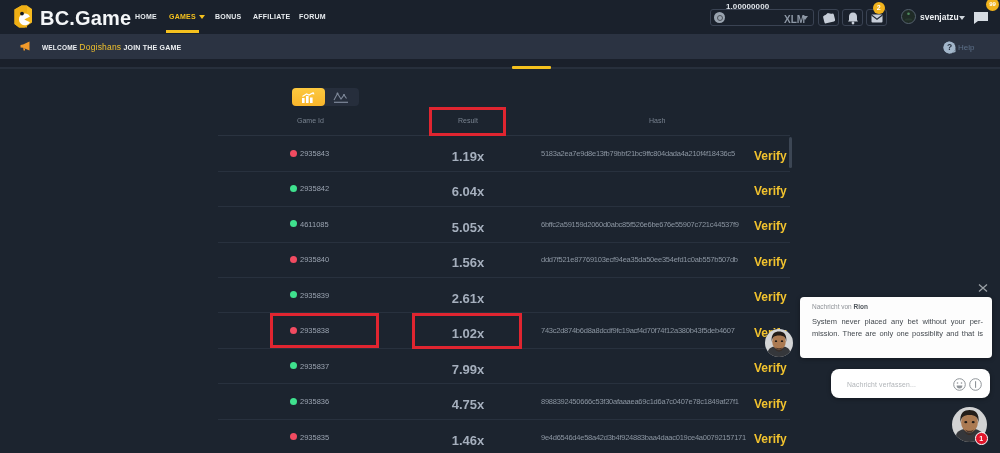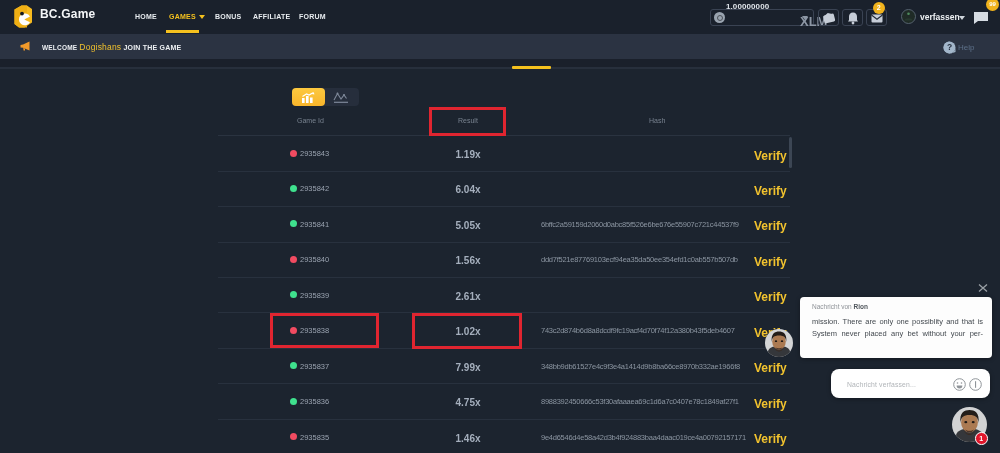--- a/index.html
+++ b/index.html
@@ -3,30 +3,30 @@
 <meta charset="utf-8">
 <style>
   * { margin:0; padding:0; box-sizing:border-box; }
   html,body { width:1000px; height:453px; overflow:hidden; }
   body { font-family:"Liberation Sans", sans-serif; position:relative; background:#1c242f; }
   .abs { position:absolute; }
 
   
   #topbar { left:0; top:0; width:1000px; height:34px; background:#1a212c; }
   #logoicon { left:14px; top:5px; }
-  #logotext { left:40px; top:7px; font-size:12px; font-weight:bold; color:#f4f6f8; letter-spacing:0.2px; }
+  #logotext { left:40px; top:7px; font-size:20px; font-weight:bold; color:#f4f6f8; letter-spacing:0.2px; }
   .nav { top:13px; font-size:7px; font-weight:bold; color:#e8ecf0; letter-spacing:0.25px; white-space:nowrap; }
   #gamesu { left:166px; top:30px; width:33px; height:3px; background:#f5c11e; }
   .caret { display:inline-block; width:0; height:0; border-left:3px solid transparent; border-right:3px solid transparent; border-top:4px solid #f5c11e; vertical-align:middle; margin-left:3px; }
 
   #balpill { left:710px; top:9px; width:104px; height:17px; border:1px solid #3a4353; border-radius:3px; }
   #coin { left:714px; top:12px; width:11px; height:11px; border-radius:50%; background:#9aa4b0; }
   #coin2 { left:716.5px; top:14.5px; width:6px; height:6px; border-radius:50%; border:1.5px solid #4a5058; }
   #balnum { left:726px; top:2px; font-size:8px; font-weight:bold; color:#dfe4ea; letter-spacing:0.1px; }
-  #xlm { left:800px; top:13.5px; font-size:13px; font-weight:bold; color:#8d97a5; }
+  #xlm { left:784px; top:13.5px; font-size:10px; font-weight:bold; color:#8d97a5; }
   #xlmcaret { left:802px; top:16px; width:0; height:0; border-left:3.5px solid transparent; border-right:3.5px solid transparent; border-top:4px solid #8d97a5; }
 
   .ibtn { top:9px; width:21px; height:17px; border:1px solid #3a4353; border-radius:3px; }
   .badge { border-radius:50%; background:#f1b31c; color:#fff; font-weight:bold; text-align:center; }
 
   #avatar1 { left:901px; top:9px; width:15px; height:15px; border-radius:50%; border:1.5px solid #55626f; background:#1f2b26; }
   #uname { left:920px; top:12px; font-size:8.5px; font-weight:bold; color:#eef1f4; }
   #ucaret { left:959px; top:16px; width:0; height:0; border-left:3.5px solid transparent; border-right:3.5px solid transparent; border-top:4px solid #cfd5dc; }
 
   
@@ -45,21 +45,21 @@
 
   
   #thead { top:117px; font-size:7px; color:#78828f; } #thead div { white-space:nowrap; }
   #hline { left:218px; top:135px; width:572px; height:1px; background:#2a3340; }
   .row { left:218px; width:572px; height:36px; }
   .rline { left:218px; width:572px; height:1px; background:#28313e; }
   .dot { position:absolute; left:72px; top:-3.5px; width:7px; height:7px; border-radius:50%; }
   .dred { background:#f14b61; }
   .dgreen { background:#3fe18e; }
   .gid { position:absolute; left:82px; top:-4px; font-size:7.5px; color:#9aa3b0; }
-  .res { position:absolute; left:200px; top:-4px; width:100px; text-align:center; font-size:10px; font-weight:bold; color:#a5afbd; }
+  .res { position:absolute; left:200px; top:-4px; width:100px; text-align:center; font-size:13px; font-weight:bold; color:#a5afbd; }
   .hash { position:absolute; left:323px; top:-4px; width:216px; font-size:7.5px; color:#8b95a1; white-space:nowrap; overflow:hidden; letter-spacing:-0.25px; }
   .vfy { position:absolute; left:536px; top:-4.5px; font-size:12px; font-weight:bold; color:#f2c32e; }
 
   
   .redrect { border:3.5px solid #e02530; }
 
   #sbar { left:789px; top:137px; width:2.5px; height:31px; background:#3c4654; border-radius:2px; }
 
   
   
@@ -112,21 +112,21 @@
     <rect x="0.5" y="0.5" width="11" height="8" rx="1" fill="#c6cdd7"></rect>
     <path d="M0.5 1 L6 5.2 L11.5 1" stroke="#232a35" stroke-width="1.1" fill="none"></path>
   </svg>
   <div class="abs badge" style="left:872.5px; top:1.5px; width:12.5px; height:12.5px; font-size:7px; line-height:12.5px;">2</div>
 
   <div id="avatar1" class="abs"></div>
   <svg class="abs" style="left:903px; top:11px;" width="11" height="11" viewBox="0 0 11 11">
     <circle cx="5.5" cy="2.8" r="1.3" fill="#4e8a5e"></circle>
     <path d="M1.5 9.5 C1.5 6.5 9.5 6.5 9.5 9.5 Z" fill="#27392f"></path>
   </svg>
-  <div id="uname" class="abs">verfassen</div>
+  <div id="uname" class="abs">svenjatzu</div>
   <div id="ucaret" class="abs"></div>
 
   <svg class="abs" style="left:973px; top:11px;" width="16" height="13" viewBox="0 0 16 13">
     <path d="M1 1 L15 1 L15 10 L5 10 L1 13 Z" fill="#d6dce3"></path>
   </svg>
   <div class="abs badge" style="left:986px; top:-2px; width:13px; height:13px; font-size:6px; line-height:13px;">99</div>
 </div>
 
 <div id="announce" class="abs"></div>
   <svg class="abs" style="left:20px; top:41px;" width="11" height="11" viewBox="0 0 11 11">
@@ -166,33 +166,34 @@
   <div class="abs" style="left:458px; top:0;">Result</div>
   <div class="abs" style="left:649px; top:0;">Hash</div>
 </div>
 <div id="hline" class="abs"></div>
 
 <div class="abs" id="rows">
     <div class="abs row" style="top:153px">
       <span class="dot dred"></span>
       <span class="gid">2935843</span>
       <span class="res">1.19x</span>
+      <span class="hash">5183a2ea7e9d8e13fb79bbf21bc9ffc804dada4a210f4f18436c5</span>
       <span class="vfy">Verify</span>
     </div>
     <div class="abs rline" style="top:170.64999999999998px"></div>
     <div class="abs row" style="top:188.45px">
       <span class="dot dgreen"></span>
       <span class="gid">2935842</span>
       <span class="res">6.04x</span>
       <span class="vfy">Verify</span>
     </div>
     <div class="abs rline" style="top:206.1px"></div>
     <div class="abs row" style="top:223.9px">
       <span class="dot dgreen"></span>
-      <span class="gid">2935841</span>
+      <span class="gid">4611085</span>
       <span class="res">5.05x</span>
       <span class="hash">6bffc2a59159d2060d0abc85f526e6be676e55907c721c44537f9</span>
       <span class="vfy">Verify</span>
     </div>
     <div class="abs rline" style="top:241.55px"></div>
     <div class="abs row" style="top:259.35px">
       <span class="dot dred"></span>
       <span class="gid">2935840</span>
       <span class="res">1.56x</span>
       <span class="hash">ddd7f521e87769103ecf94ea35da50ee354efd1c0ab557b507db</span>
@@ -211,21 +212,20 @@
       <span class="gid">2935838</span>
       <span class="res">1.02x</span>
       <span class="hash">743c2d874b6d8a8dcdf9fc19acf4d70f74f12a380b43f5deb4607</span>
       <span class="vfy">Verify</span>
     </div>
     <div class="abs rline" style="top:347.90000000000003px"></div>
     <div class="abs row" style="top:365.70000000000005px">
       <span class="dot dgreen"></span>
       <span class="gid">2935837</span>
       <span class="res">7.99x</span>
-      <span class="hash">348bb9db61527e4c9f3e4a1414d9b8ba66ce8970b332ae1966f8</span>
       <span class="vfy">Verify</span>
     </div>
     <div class="abs rline" style="top:383.35px"></div>
     <div class="abs row" style="top:401.15000000000003px">
       <span class="dot dgreen"></span>
       <span class="gid">2935836</span>
       <span class="res">4.75x</span>
       <span class="hash">8988392450666c53f30afaaaea69c1d6a7c0407e78c1849af27f1</span>
       <span class="vfy">Verify</span>
     </div>
@@ -244,22 +244,22 @@
 <div class="abs redrect" style="left:428.5px; top:106.5px; width:77.5px; height:29px;"></div>
 <div class="abs redrect" style="left:270px; top:313px; width:109px; height:34.5px;"></div>
 <div class="abs redrect" style="left:411.5px; top:313px; width:110px; height:35.5px;"></div>
 
 <svg class="abs" style="left:978px; top:284px;" width="10" height="8" viewBox="0 0 10 8">
     <path d="M1 0.5 L9 7.5 M9 0.5 L1 7.5" stroke="#9aa0a6" stroke-width="1.3"></path>
   </svg>
 <div id="card" class="abs"></div>
 <div id="cfrom" class="abs">Nachricht von <b>Rion</b></div>
 <div id="cmsg" class="abs">
+    <div class="jl">System never placed any bet without your per-</div>
     <div class="jl">mission. There are only one possiblity and that is</div>
-    <div class="jl">System never placed any bet without your per-</div>
   </div>
 
 <svg class="abs" style="left:765px; top:329px;" width="28" height="28" viewBox="0 0 28 28">
   <defs>
       <clipPath id="av1">
         <circle cx="14" cy="14" r="14"></circle>
       </clipPath>
     </defs>
   <g clip-path="url(#av1)">
     <rect width="28" height="28" fill="#d4d5d6"></rect>

